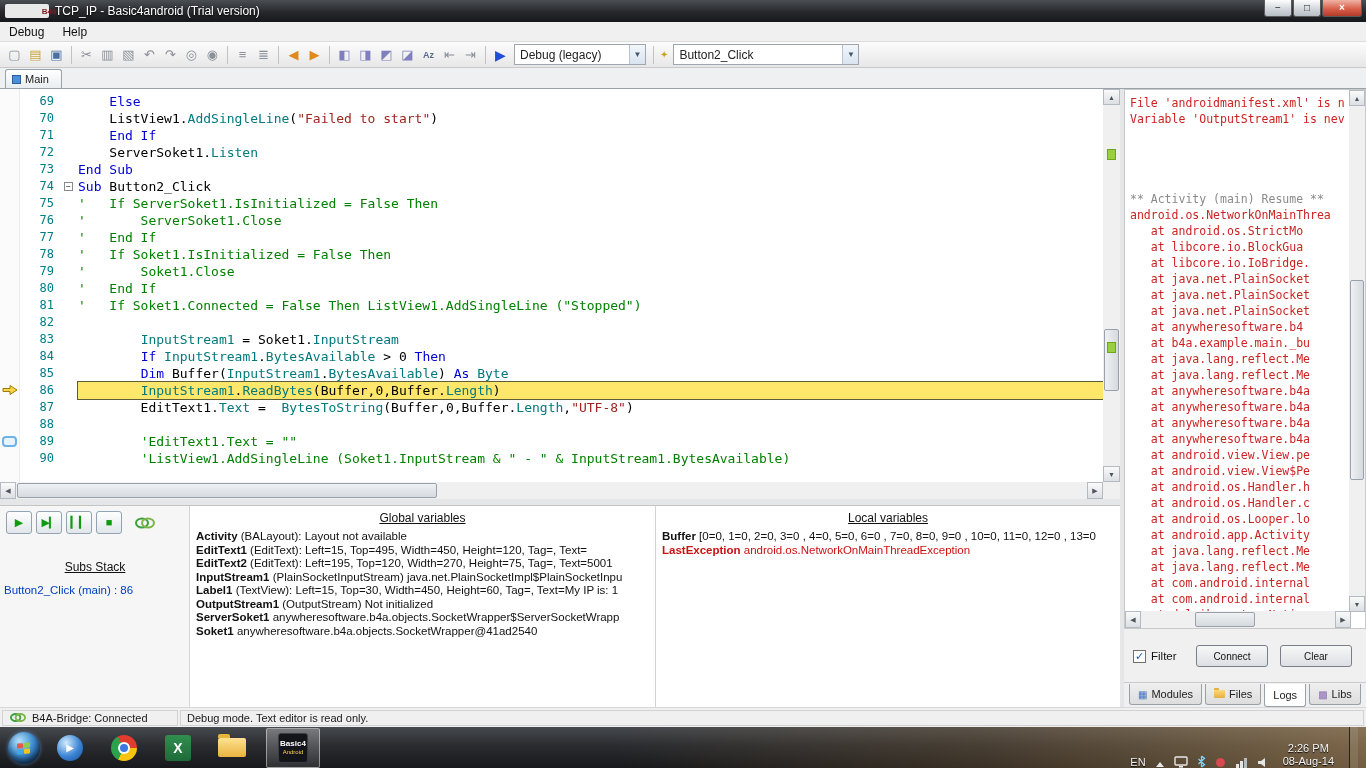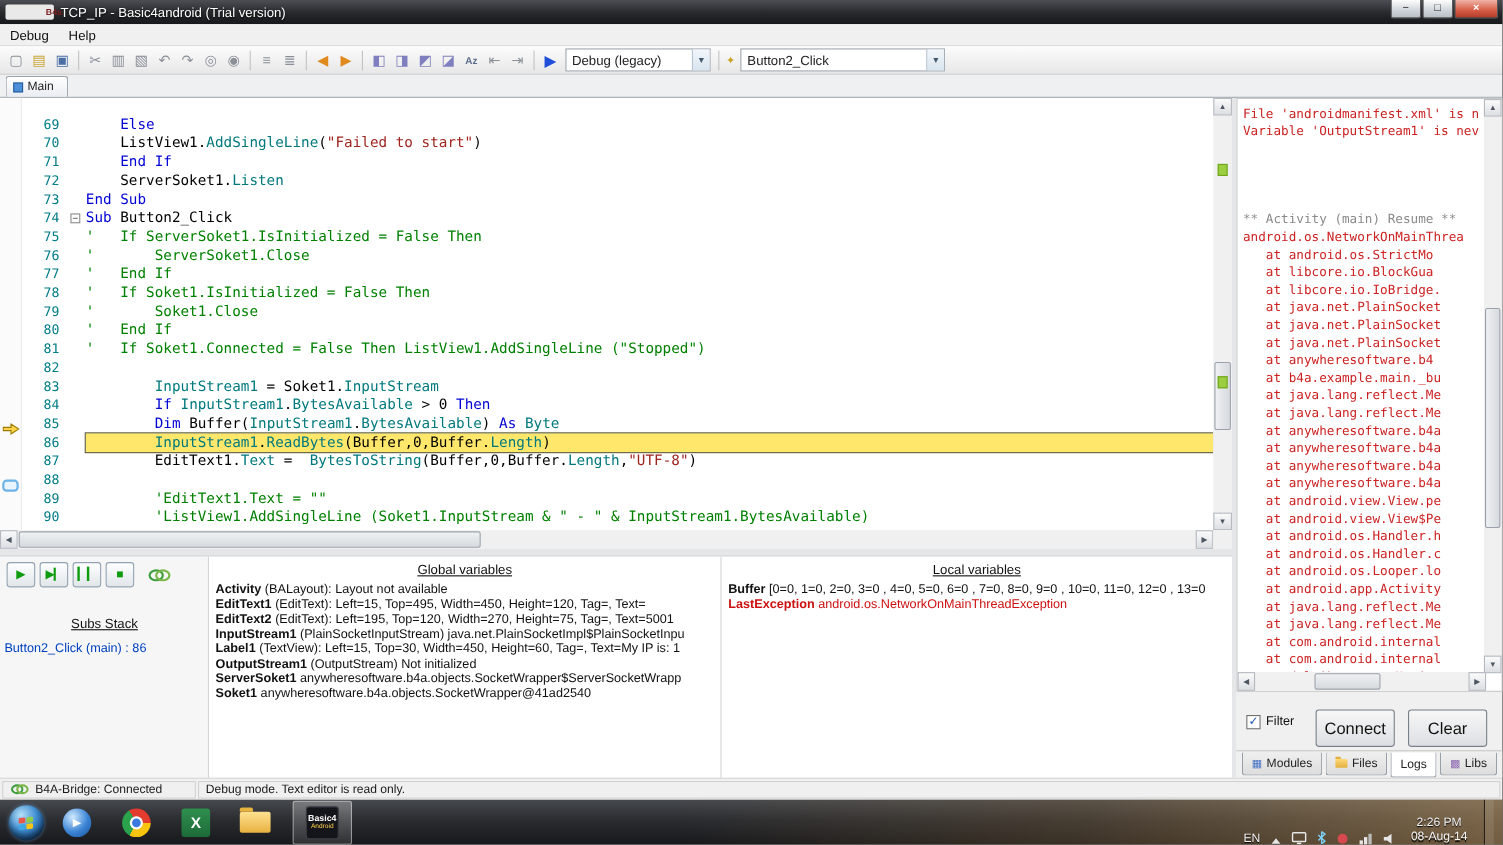--- a/index.html
+++ b/index.html
@@ -48,21 +48,21 @@
   .tab{position:absolute;left:5px;bottom:0;height:19px;padding:0 12px 0 6px;
     background:linear-gradient(#ffffff,#e9edf1);border:1px solid #9aa2aa;border-bottom:none;
     border-radius:3px 3px 0 0;font-size:11px;color:#222;display:flex;align-items:center;gap:4px;}
   .tab-icon{width:9px;height:9px;background:#4a90d9;border:1px solid #2c5f9e;display:inline-block;}
 
   
   .editor{position:absolute;left:0;top:89px;width:1120px;height:410px;background:#fff;}
   .ed-margin{position:absolute;left:0;top:0;width:20px;height:393px;background:#fbfbfb;border-right:1px solid #ececec;}
   #exec-arrow{position:absolute;left:2px;}
   #bookmark-marker{position:absolute;left:2px;width:15px;height:11px;border:2px solid #6db3e8;border-radius:4px;background:#eaf4fc;}
-  .code-rows{position:absolute;left:20px;top:0;right:17px;bottom:17px;padding-top:16px;overflow:hidden;}
+  .code-rows{position:absolute;left:20px;top:0;right:17px;bottom:17px;padding-top:4px;overflow:hidden;}
   .code-row{display:flex;height:17px;line-height:17px;font-family:"DejaVu Sans Mono",monospace;font-size:13px;white-space:pre;}
   .ln{width:42px;text-align:right;padding-right:8px;color:var(--c-line-number,#007c86);font-size:12px;}
   .fold{width:16px;position:relative;}
   .foldbox{position:absolute;left:2px;top:4px;width:9px;height:9px;border:1px solid #8a8a8a;background:#fff;
     font-size:8px;line-height:7px;text-align:center;color:#333;}
   .code{flex:1;color:#000;}
   .code-row.current .code{background:var(--c-highlight,#ffe76b);outline:1px solid #5c5c38;}
   .tk-p{color:#000;} .tk-k{color:var(--c-keyword,#0000d4);} .tk-m{color:var(--c-member,#00797d);}
   .tk-s{color:var(--c-string,#a0251f);} .tk-c{color:var(--c-comment,#008000);}
 
@@ -90,22 +90,22 @@
   #log-lines{position:absolute;left:5px;top:5px;right:16px;height:516px;overflow:hidden;
     font-family:"DejaVu Sans Mono",monospace;font-size:11.5px;line-height:16px;white-space:pre;}
   .log-red{color:var(--c-log-error,#cc2222);}
   .log-gray{color:#8a8a8a;}
   .log-vscroll{right:0;top:0;height:522px;width:16px;}
   .log-hscroll{left:0;bottom:0;width:226px;}
   .log-controls{position:absolute;left:0;top:554px;width:242px;height:26px;display:flex;align-items:center;}
   .checkbox{width:13px;height:13px;background:#fff;border:1px solid #707070;margin-left:9px;
     font-size:11px;line-height:11px;text-align:center;color:#1b57b5;}
   .chk-label{font-size:11.5px;color:#111;margin-left:5px;}
-  .btn{height:34px;border:1px solid #777f88;border-radius:3px;background:linear-gradient(#f7f7f7,#dddfe3);
-    font-size:15px;color:#111;display:flex;align-items:center;justify-content:center;}
+  .btn{height:22px;border:1px solid #777f88;border-radius:3px;background:linear-gradient(#f7f7f7,#dddfe3);
+    font-size:10px;color:#111;display:flex;align-items:center;justify-content:center;}
   .btn-connect{position:absolute;left:72px;top:556px;width:72px;}
   .btn-clear{position:absolute;left:156px;top:556px;width:72px;}
   .log-tabs{position:absolute;left:0;bottom:0;width:242px;height:25px;background:#f0f0f0;
     border-top:1px solid #c9c9c9;display:flex;align-items:flex-start;padding:1px 0 0 5px;gap:3px;}
   .ltab{height:21px;padding:0 8px;border:1px solid #9aa0a8;border-top:none;border-radius:0 0 3px 3px;
     background:linear-gradient(#efefef,#dddddd);font-size:11px;color:#222;display:flex;align-items:center;gap:4px;}
   .ltab.active{background:#fff;height:23px;}
   .ltab-icon{font-size:10px;color:#4472c4;}
   .ltab-folder{width:11px;height:8px;background:linear-gradient(#ffd978,#e3af3e);border-radius:1px;position:relative;}
   .ltab-folder::before{content:"";position:absolute;left:0;top:-2px;width:5px;height:2px;background:#e3af3e;border-radius:1px 1px 0 0;}

